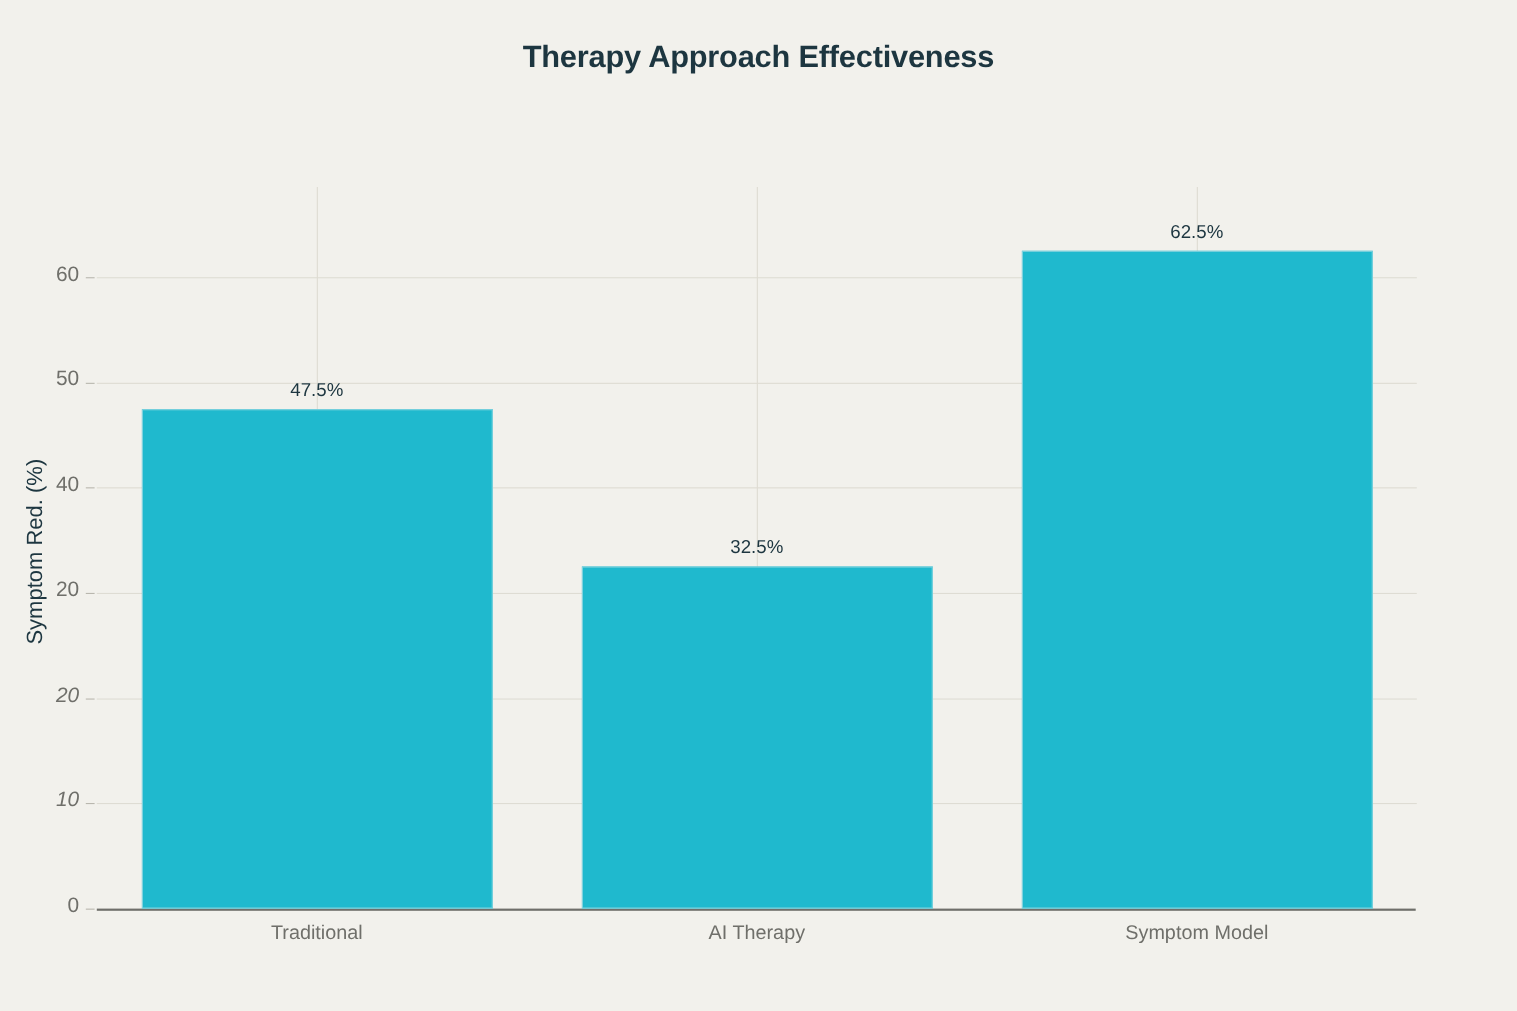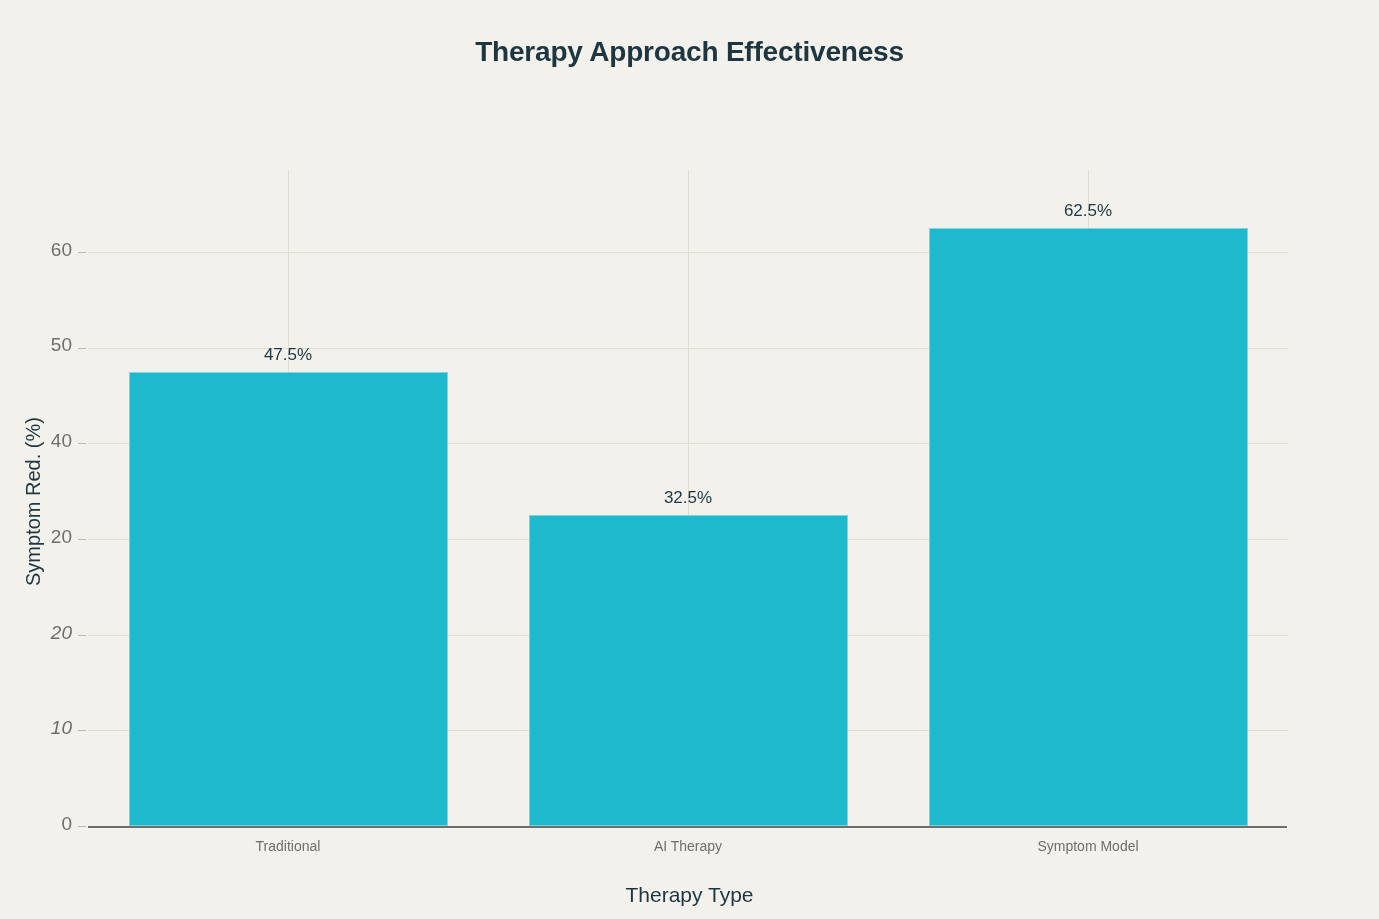--- a/index.html
+++ b/index.html
@@ -112,21 +112,21 @@
     font-size: 20px;
     color: #1d3640;
     transform: rotate(-90deg);
     white-space: nowrap;
   }
 
   
   .xtick-label {
     position: absolute;
     top: 838px;
-    font-size: 14px;
+    font-size: 18px;
     color: #6f6f6a;
     text-align: center;
     white-space: nowrap;
     transform: translateX(-50%);
   }
 
   #xlabel {
     position: absolute;
     left: 0;
     top: 883px;
@@ -181,15 +181,14 @@
       <div class="bar-value" style="left: 288px; top: 344.567px; text-align: right;">47.5%</div>
       <div class="xtick-label" style="left: 288px;">Traditional</div>
       <div class="bar" style="left: 529px; top: 515.072px; width: 319px; height: 310.928px; background: rgb(31, 185, 206); border-color: rgb(127, 210, 222);"></div>
       <div class="bar-value" style="left: 688px; top: 488.072px;">32.5%</div>
       <div class="xtick-label" style="left: 688px;">AI Therapy</div>
       <div class="bar" style="left: 929px; top: 228.062px; width: 319px; height: 597.938px; background: rgb(31, 185, 206); border-color: rgb(127, 210, 222);"></div>
       <div class="bar-value" style="left: 1088px; top: 201.062px;">62.5%</div>
       <div class="xtick-label" style="left: 1088px;">Symptom Model</div>
     </div>
 
-  <div id="xlabel">Therapy Type</div>
 
 </div>
 
 </body></html>

